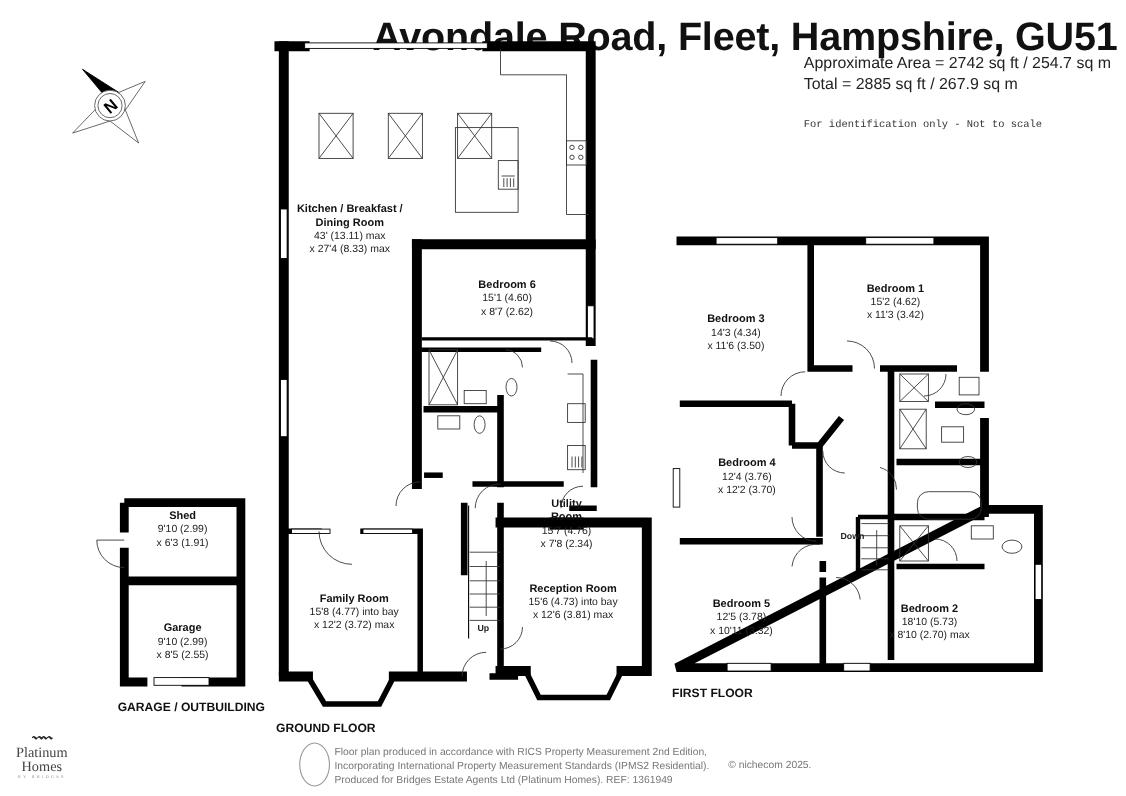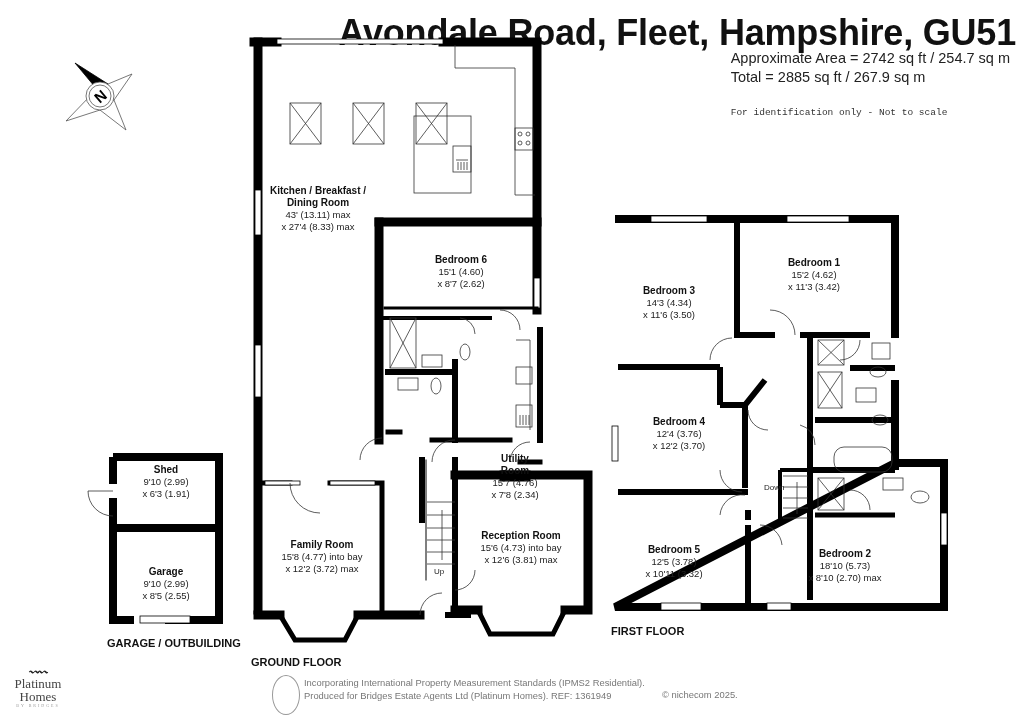--- a/index.html
+++ b/index.html
@@ -5,21 +5,21 @@
   html, body { margin:0; padding:0; background:#ffffff; }
   body { width:1024px; height:724px; position:relative; overflow:hidden;
          font-family:"Liberation Sans", sans-serif; color:#111; }
   .title { position:absolute; right:8px; top:12px; font-size:36px; font-weight:bold; letter-spacing:-0.2px; white-space:nowrap; }
   .areas { position:absolute; right:14px; top:49px; text-align:left; font-size:14.5px; line-height:19px; color:#222; }
   .areas .note { font-size:9.5px; color:#333; margin-top:19px; line-height:14px;font-family:Liberation Mono, monospace; }
   svg.plan { position:absolute; left:0; top:0; }
   .lbl { position:absolute; text-align:center; font-size:9.5px; line-height:12px; color:#222; white-space:nowrap; transform:translateX(-50%); }
   .lbl b { display:block; font-weight:bold; font-size:10px; color:#111; }
   .floor { position:absolute; font-weight:bold; font-size:11px; color:#111; white-space:nowrap; }
-  .small { position:absolute; font-size:8px; font-weight:normal; color:#222;text-align:right; }
+  .small { position:absolute; font-size:8px; font-weight:bold; color:#222;text-align:right; }
   .footer { position:absolute; left:304px; top:676px; font-size:9.4px; color:#777; line-height:13px; white-space:nowrap; }
   .footer-icon { position:absolute; left:272px; top:675px; width:26px; height:38px; border:1px solid #999; border-radius:50%; }
   .copy { position:absolute; left:662px; top:689px; font-size:9.4px; color:#777; white-space:nowrap; }
   .logo { position:absolute; left:12px; top:667px; width:52px; text-align:center; color:#444; font-family:"Liberation Serif", serif; }
   .logo .waves { font-size:10px; letter-spacing:-1px; color:#222; line-height:10px; }
   .logo .name { font-size:13px; line-height:13px; }
   .logo .by { font-size:4px; letter-spacing:2px; color:#999; }
 </style>
 </head>
 <body>
@@ -250,16 +250,17 @@
 <div class="floor" style="left:611px;top:625px;">FIRST FLOOR</div>
 
 <div class="logo">
   <div class="waves">〰〰</div>
   <div class="name">Platinum</div>
   <div class="name">Homes</div>
   <div class="by">BY BRIDGES</div>
 </div>
 <div class="footer-icon"></div>
 <div class="footer">
+  <div>Floor plan produced in accordance with RICS Property Measurement 2nd Edition,</div>
   <div>Incorporating International Property Measurement Standards (IPMS2 Residential).</div>
   <div>Produced for Bridges Estate Agents Ltd (Platinum Homes).   REF: 1361949</div>
 </div>
 <div class="copy">© nichecom 2025.</div>
 
 </body></html>

